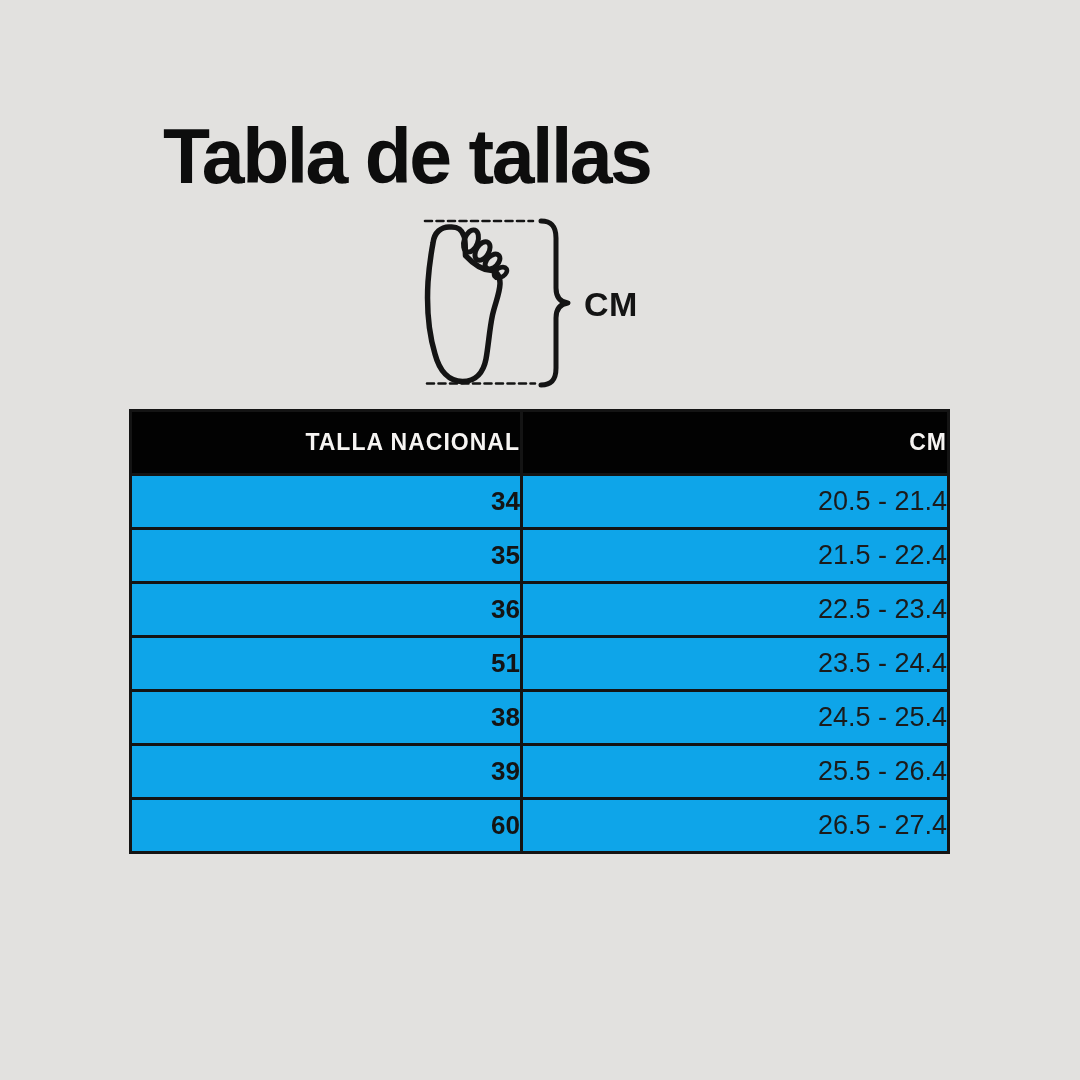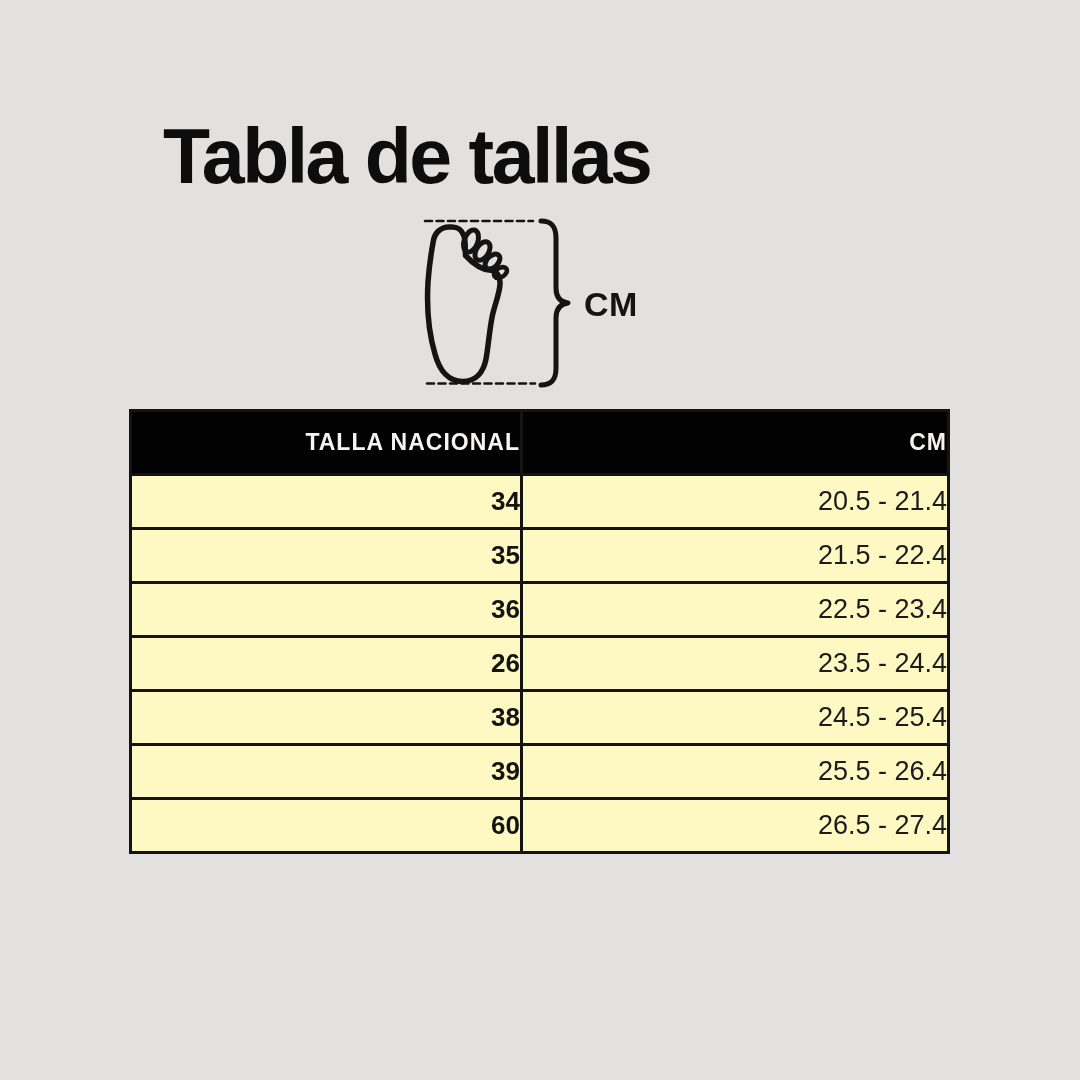--- a/index.html
+++ b/index.html
@@ -61,21 +61,21 @@
     background: #020202;
     color: #f6f4f2;
     height: 64px;
     font-size: 23px;
     font-weight: 700;
     letter-spacing: 1px;
   }
   .size-table col.col-size { width: 47.8%; }
   .size-table col.col-cm { width: 52.2%; }
   .size-table tbody td {
-    background: #fef9c3;
+    background: #0ea5e9;
     height: 54px;
     color: #1b1b1b;
   }
   .size-table td.size-cell {
     font-size: 26px;
     font-weight: 700;
     color: #141414;
   }
   .size-table td.cm-cell {
     font-size: 27px;
@@ -142,21 +142,21 @@
       </tr>
       <tr>
         <td class="size-cell">35</td>
         <td class="cm-cell">21.5 - 22.4</td>
       </tr>
       <tr>
         <td class="size-cell">36</td>
         <td class="cm-cell">22.5 - 23.4</td>
       </tr>
       <tr>
-        <td class="size-cell">26</td>
+        <td class="size-cell">51</td>
         <td class="cm-cell">23.5 - 24.4</td>
       </tr>
       <tr>
         <td class="size-cell">38</td>
         <td class="cm-cell">24.5 - 25.4</td>
       </tr>
       <tr>
         <td class="size-cell">39</td>
         <td class="cm-cell">25.5 - 26.4</td>
       </tr>

